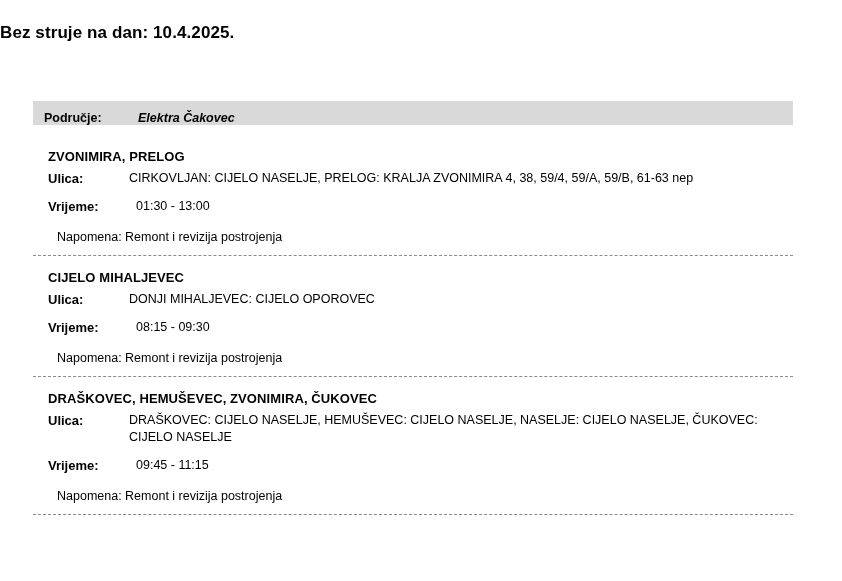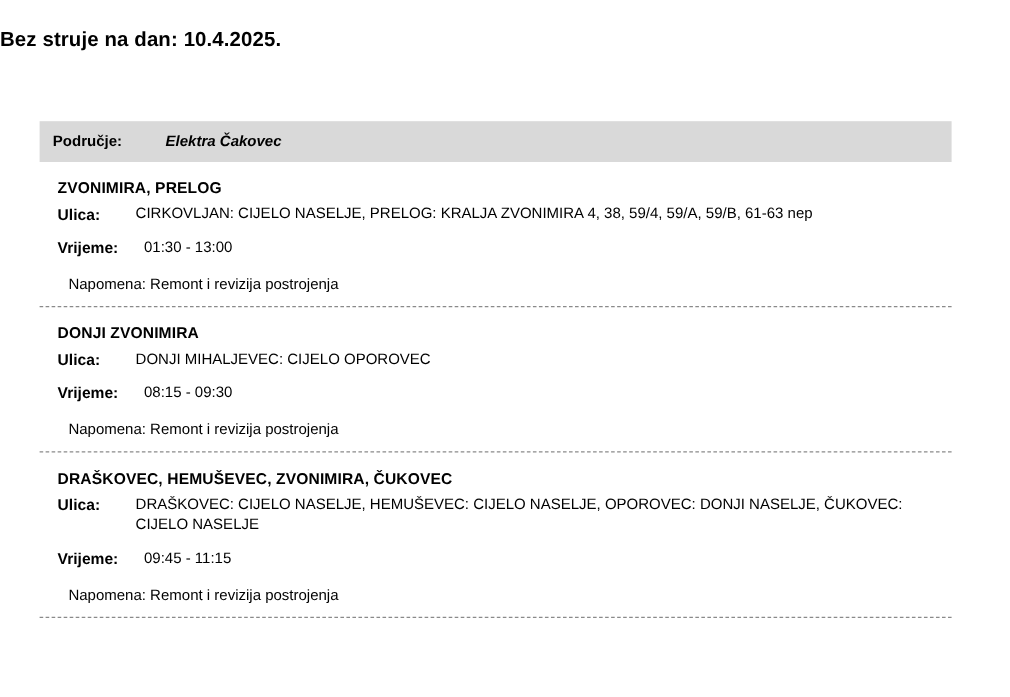--- a/index.html
+++ b/index.html
@@ -24,24 +24,24 @@
     font-size: 17px;
     font-weight: bold;
     margin: 23px 0 0 0;
     letter-spacing: 0.1px;
   }
   .area-bar {
     position: absolute;
     left: 33px;
     top: 78px;
     width: 760px;
-    height: 34px;
+    height: 24px;
     background: #d9d9d9;
     display: flex;
-    align-items: center;
+    align-items: flex-end;
   }
   .area-label {
     font-size: 12.5px;
     font-weight: bold;
     padding-left: 11px;
     width: 100px;
     box-sizing: border-box;
   }
   .area-value {
     font-size: 12.5px;
@@ -61,20 +61,21 @@
   .outage-title {
     font-size: 13px;
     font-weight: bold;
     padding: 14px 0 6px 15px;
     letter-spacing: 0.1px;
   }
   .row {
     display: flex;
     align-items: flex-start;
     padding: 0 0 5px 15px;
+    gap: 16px;
   }
   .row-label {
     font-size: 13px;
     font-weight: bold;
     width: 62px;
     flex: 0 0 62px;
     line-height: 17px;
   }
   .row-value {
     font-size: 12.5px;
@@ -122,39 +123,39 @@
       <div class="row row-time">
         <span class="row-label">Vrijeme:</span>
         <span class="row-value">01:30 - 13:00</span>
       </div>
       <div class="note">Napomena: Remont i revizija postrojenja</div>
     </div>
 
     <div class="divider"></div>
 
     <div class="outage">
-      <div class="outage-title">DONJI ZVONIMIRA</div>
+      <div class="outage-title">CIJELO MIHALJEVEC</div>
       <div class="row">
         <span class="row-label">Ulica:</span>
         <span class="row-value">DONJI MIHALJEVEC: CIJELO OPOROVEC</span>
       </div>
       <div class="row row-time">
         <span class="row-label">Vrijeme:</span>
         <span class="row-value">08:15 - 09:30</span>
       </div>
       <div class="note">Napomena: Remont i revizija postrojenja</div>
     </div>
 
     <div class="divider"></div>
 
     <div class="outage">
       <div class="outage-title">DRAŠKOVEC, HEMUŠEVEC, ZVONIMIRA, ČUKOVEC</div>
       <div class="row">
         <span class="row-label">Ulica:</span>
-        <span class="row-value">DRAŠKOVEC: CIJELO NASELJE, HEMUŠEVEC: CIJELO NASELJE, OPOROVEC: DONJI NASELJE, ČUKOVEC: CIJELO NASELJE</span>
+        <span class="row-value">DRAŠKOVEC: CIJELO NASELJE, HEMUŠEVEC: CIJELO NASELJE, NASELJE: CIJELO NASELJE, ČUKOVEC: CIJELO NASELJE</span>
       </div>
       <div class="row row-time">
         <span class="row-label">Vrijeme:</span>
         <span class="row-value">09:45 - 11:15</span>
       </div>
       <div class="note">Napomena: Remont i revizija postrojenja</div>
     </div>
 
     <div class="divider"></div>
 

